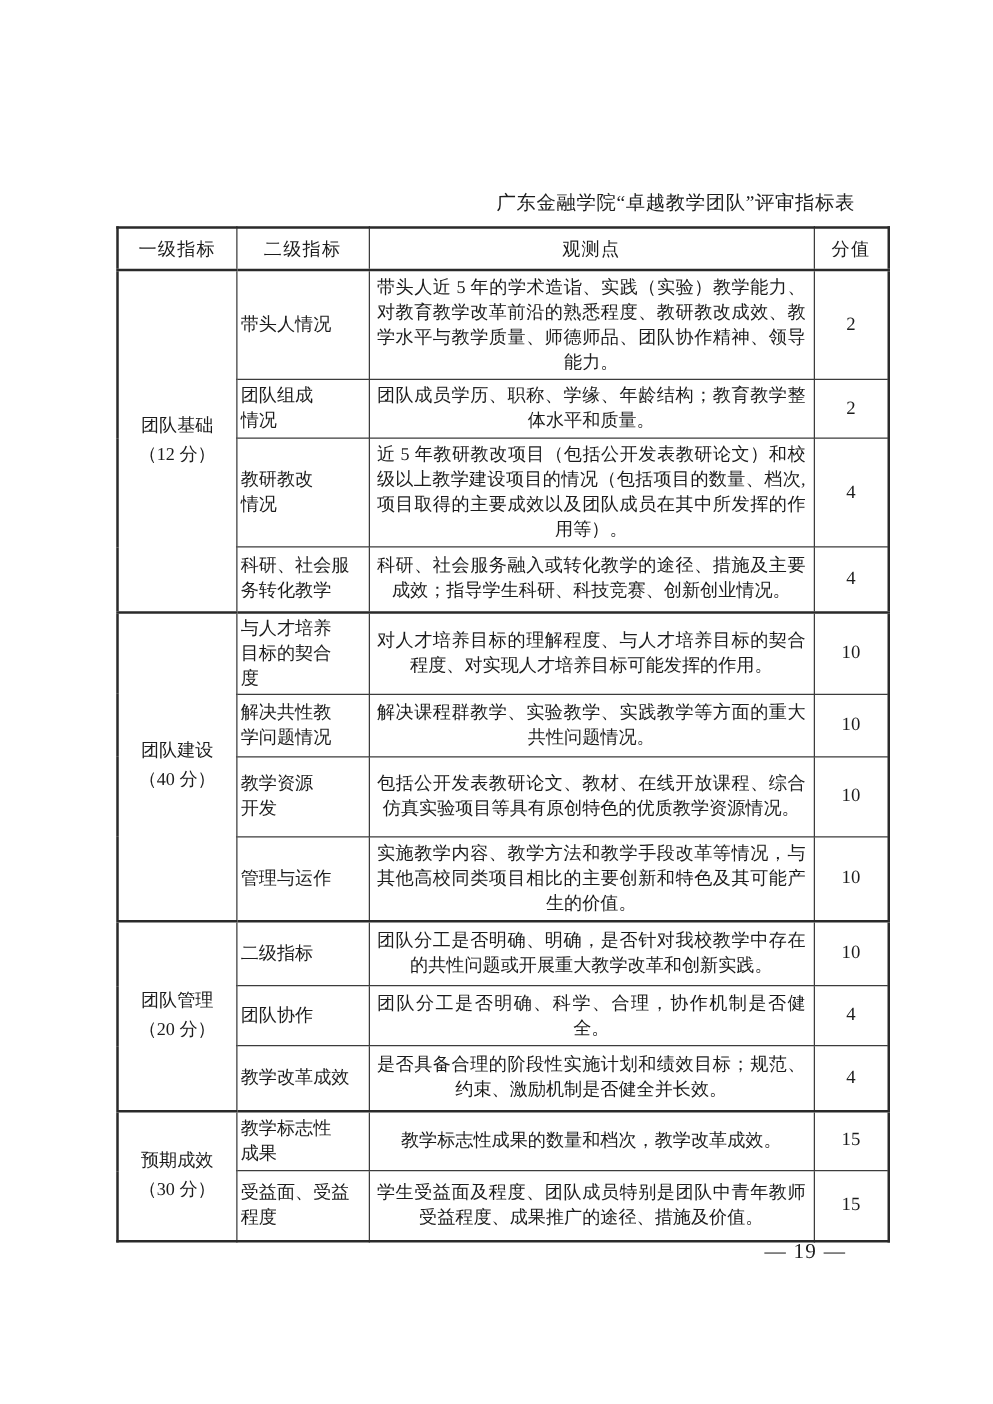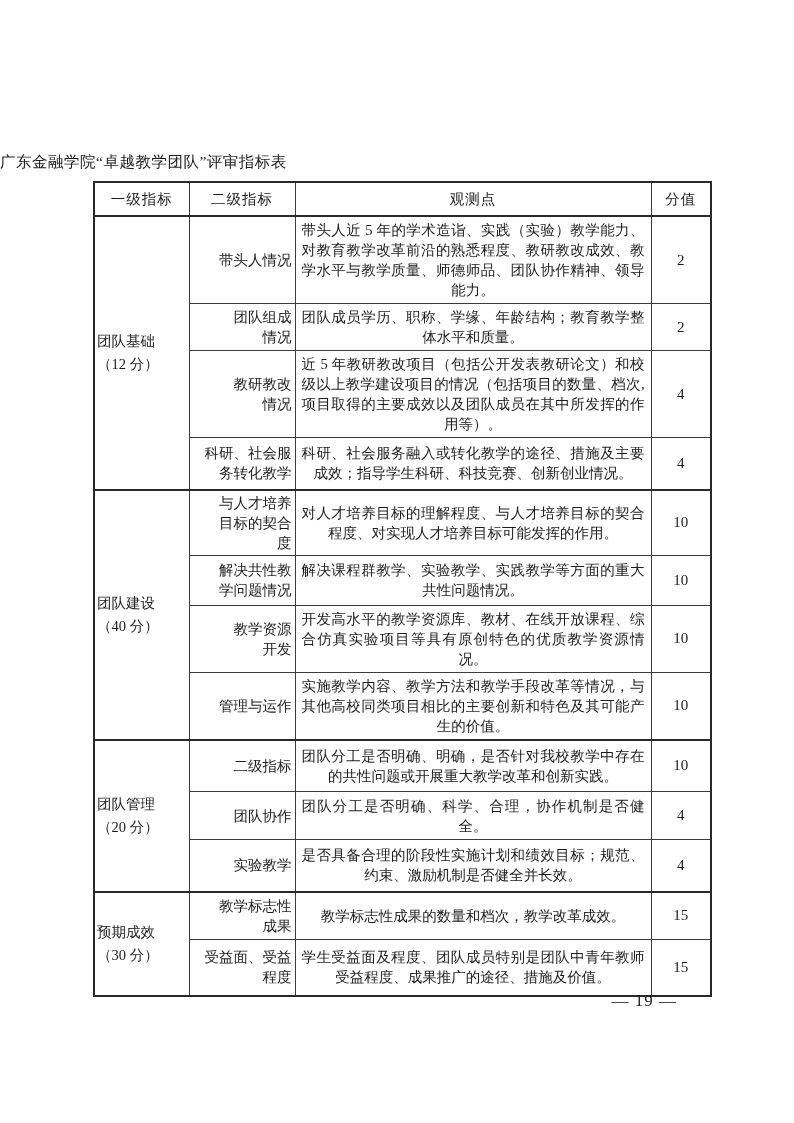--- a/index.html
+++ b/index.html
@@ -8,21 +8,21 @@
     position: relative;
     background: #ffffff;
     color: #1c1c1c;
     font-family: "Liberation Serif", "DejaVu Serif", serif;
   }
   .doc-title {
     position: absolute;
     top: 152px;
     left: 0;
     width: 684px;
-    text-align: left;
+    text-align: right;
     font-size: 15.5px;
     letter-spacing: 0.5px;
     color: #1c1c1c;
   }
   table.indicator {
     position: absolute;
     left: 93px;
     top: 181px;
     width: 617px;
     border-collapse: collapse;
@@ -41,27 +41,27 @@
     color: #1c1c1c;
   }
   tr.hdr th {
     height: 19px;
     text-align: center;
     letter-spacing: 1px;
     border-bottom: 2px solid #2a2a2a;
   }
   tr.gstart td { border-top: 2px solid #2a2a2a; }
   td.level1 {
-    text-align: left;
+    text-align: center;
     white-space: pre-line;
     line-height: 23px;
     padding: 2px;
   }
   td.level2 {
-    text-align: right;
+    text-align: left;
     white-space: pre-line;
     line-height: 20px;
     padding: 2px 3px;
   }
   td.obs {
     text-align: justify;
     text-align-last: center;
     padding: 3px 6px;
     line-height: 20px;
     margin-top: 20px;
@@ -136,21 +136,21 @@
     </tr>
     <tr class="h50">
       <td class="level2">解决共性教
 学问题情况</td>
       <td class="obs">解决课程群教学、实验教学、实践教学等方面的重大共性问题情况。</td>
       <td class="score">10</td>
     </tr>
     <tr class="h64">
       <td class="level2">教学资源
 开发</td>
-      <td class="obs">开发高水平的教学资源库、教材、在线开放课程、综合仿真实验项目等具有原创特色的优质教学资源情况。</td>
+      <td class="obs">包括公开发表教研论文、教材、在线开放课程、综合仿真实验项目等具有原创特色的优质教学资源情况。</td>
       <td class="score">10</td>
     </tr>
     <tr class="h62">
       <td class="level2">管理与运作</td>
       <td class="obs">实施教学内容、教学方法和教学手段改革等情况，与其他高校同类项目相比的主要创新和特色及其可能产生的价值。</td>
       <td class="score">10</td>
     </tr>
 
     <tr class="gstart h52">
       <td class="level1" rowspan="3">团队管理
@@ -158,21 +158,21 @@
       <td class="level2">二级指标</td>
       <td class="obs">团队分工是否明确、明确，是否针对我校教学中存在的共性问题或开展重大教学改革和创新实践。</td>
       <td class="score">10</td>
     </tr>
     <tr class="h48">
       <td class="level2">团队协作</td>
       <td class="obs">团队分工是否明确、科学、合理，协作机制是否健全。</td>
       <td class="score">4</td>
     </tr>
     <tr class="h52">
-      <td class="level2">实验教学</td>
+      <td class="level2">教学改革成效</td>
       <td class="obs">是否具备合理的阶段性实施计划和绩效目标；规范、约束、激励机制是否健全并长效。</td>
       <td class="score">4</td>
     </tr>
 
     <tr class="gstart h48">
       <td class="level1" rowspan="2">预期成效
 （30 分）</td>
       <td class="level2">教学标志性
 成果</td>
       <td class="obs">教学标志性成果的数量和档次，教学改革成效。</td>

